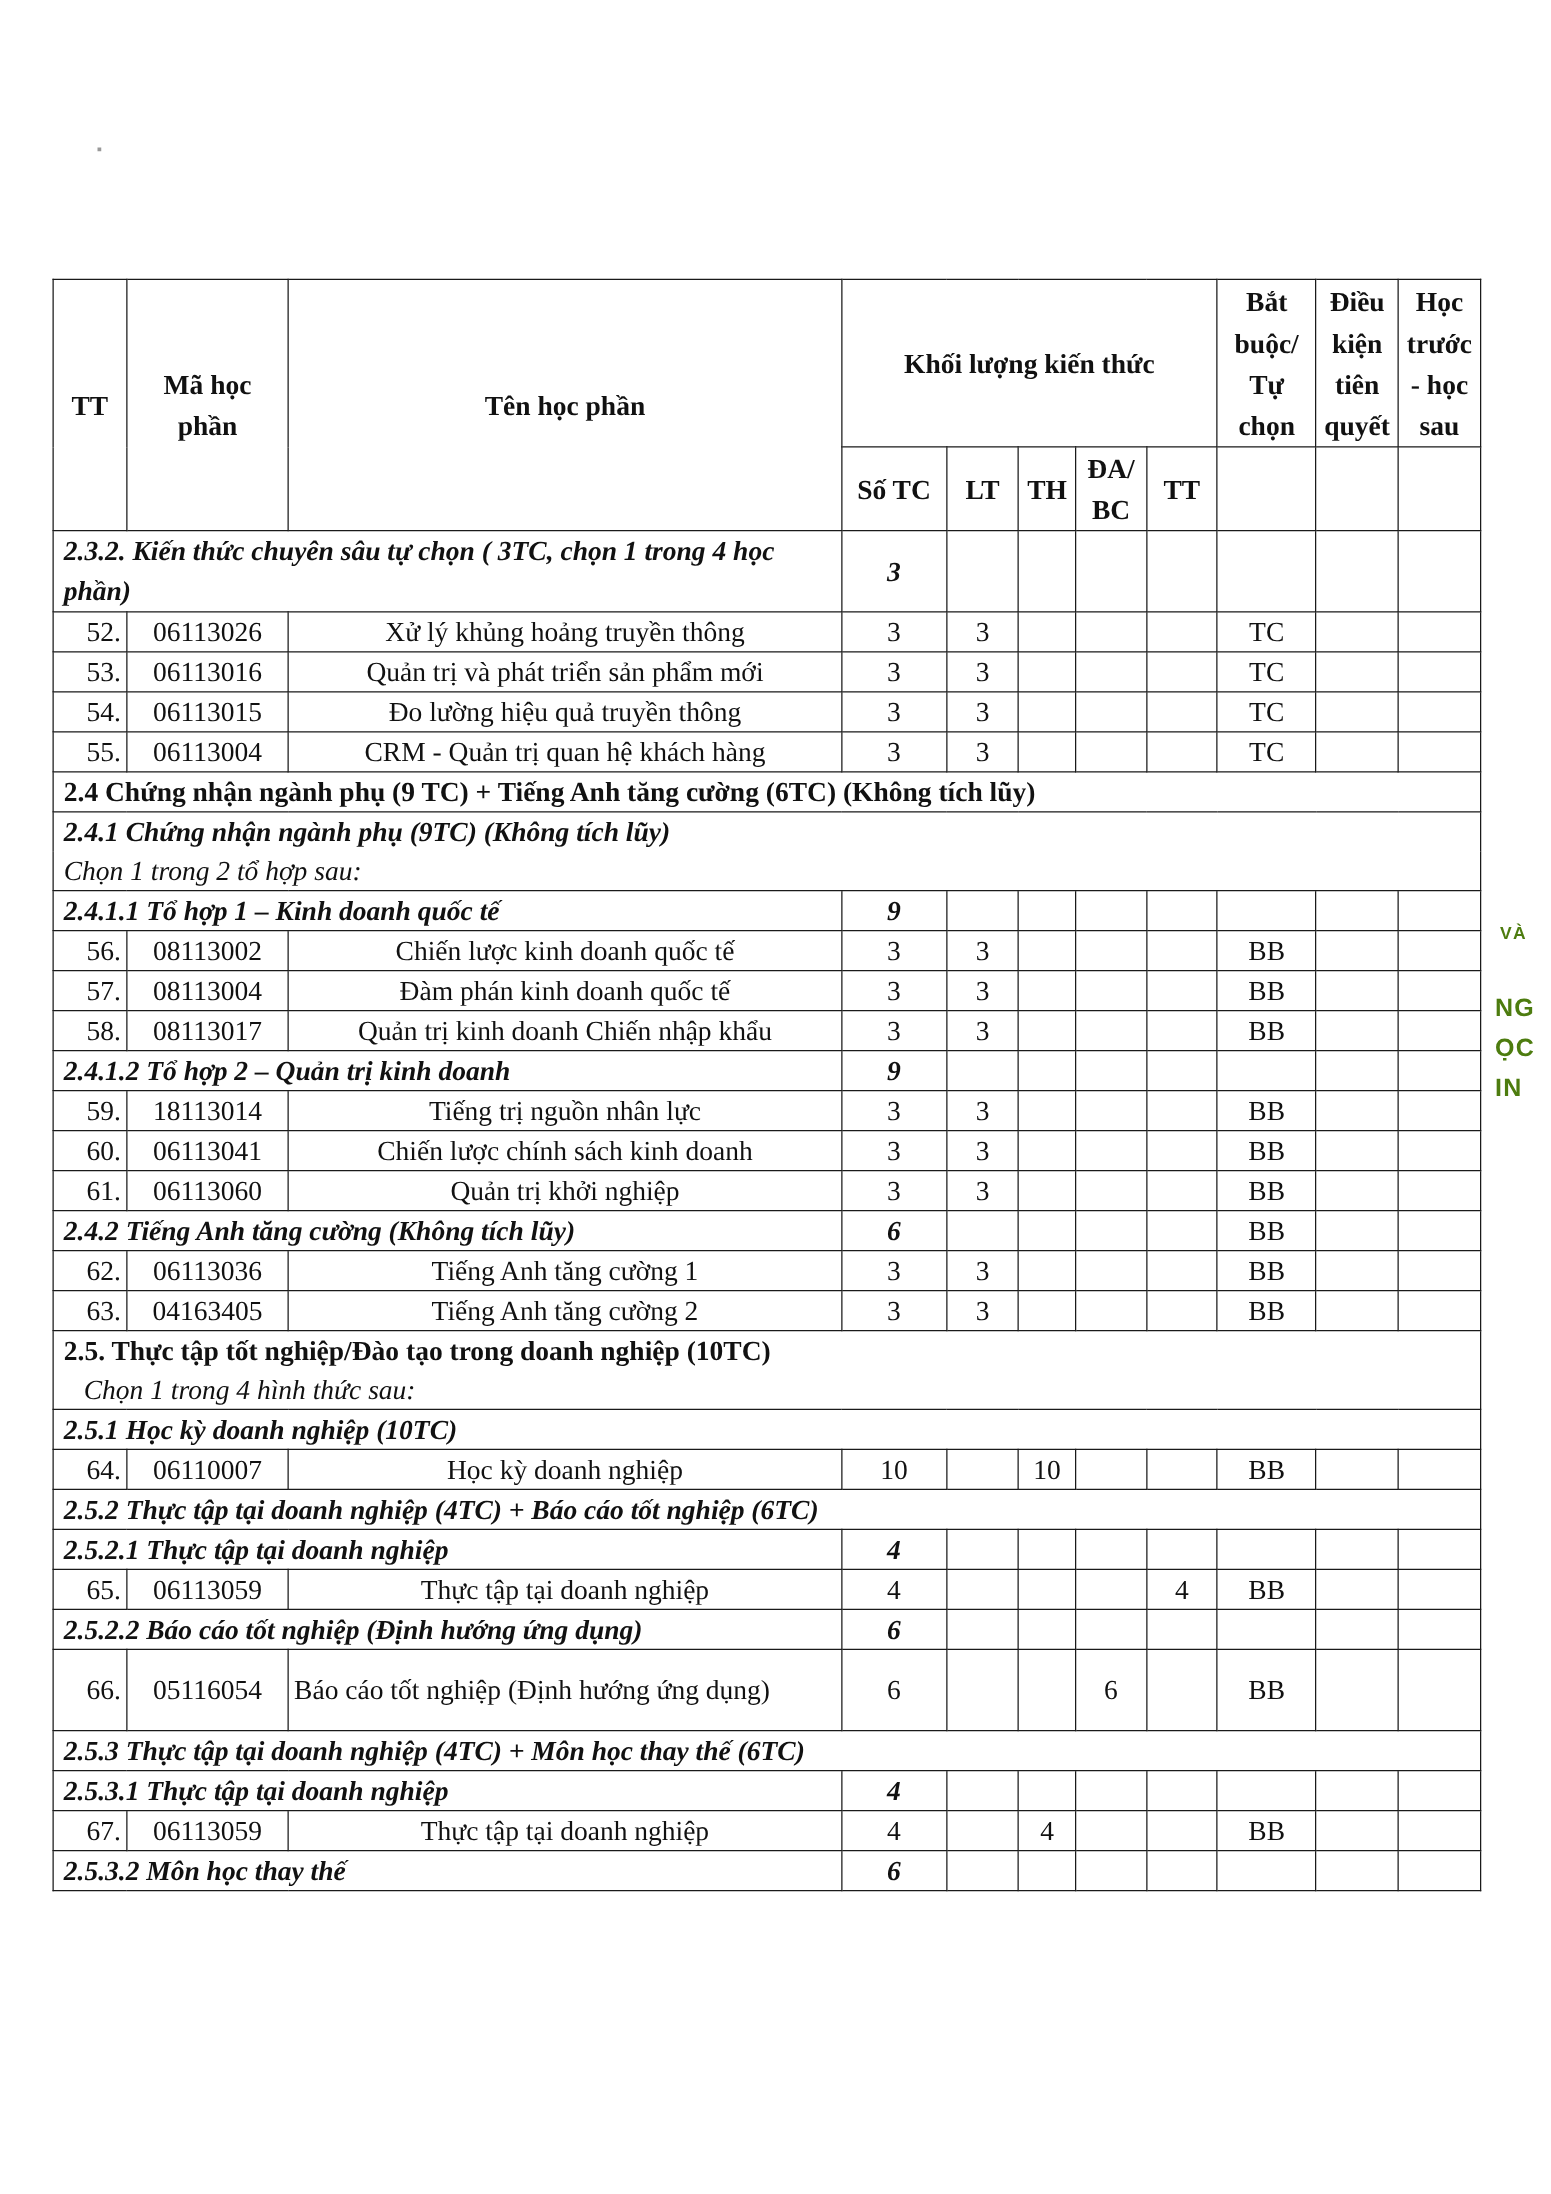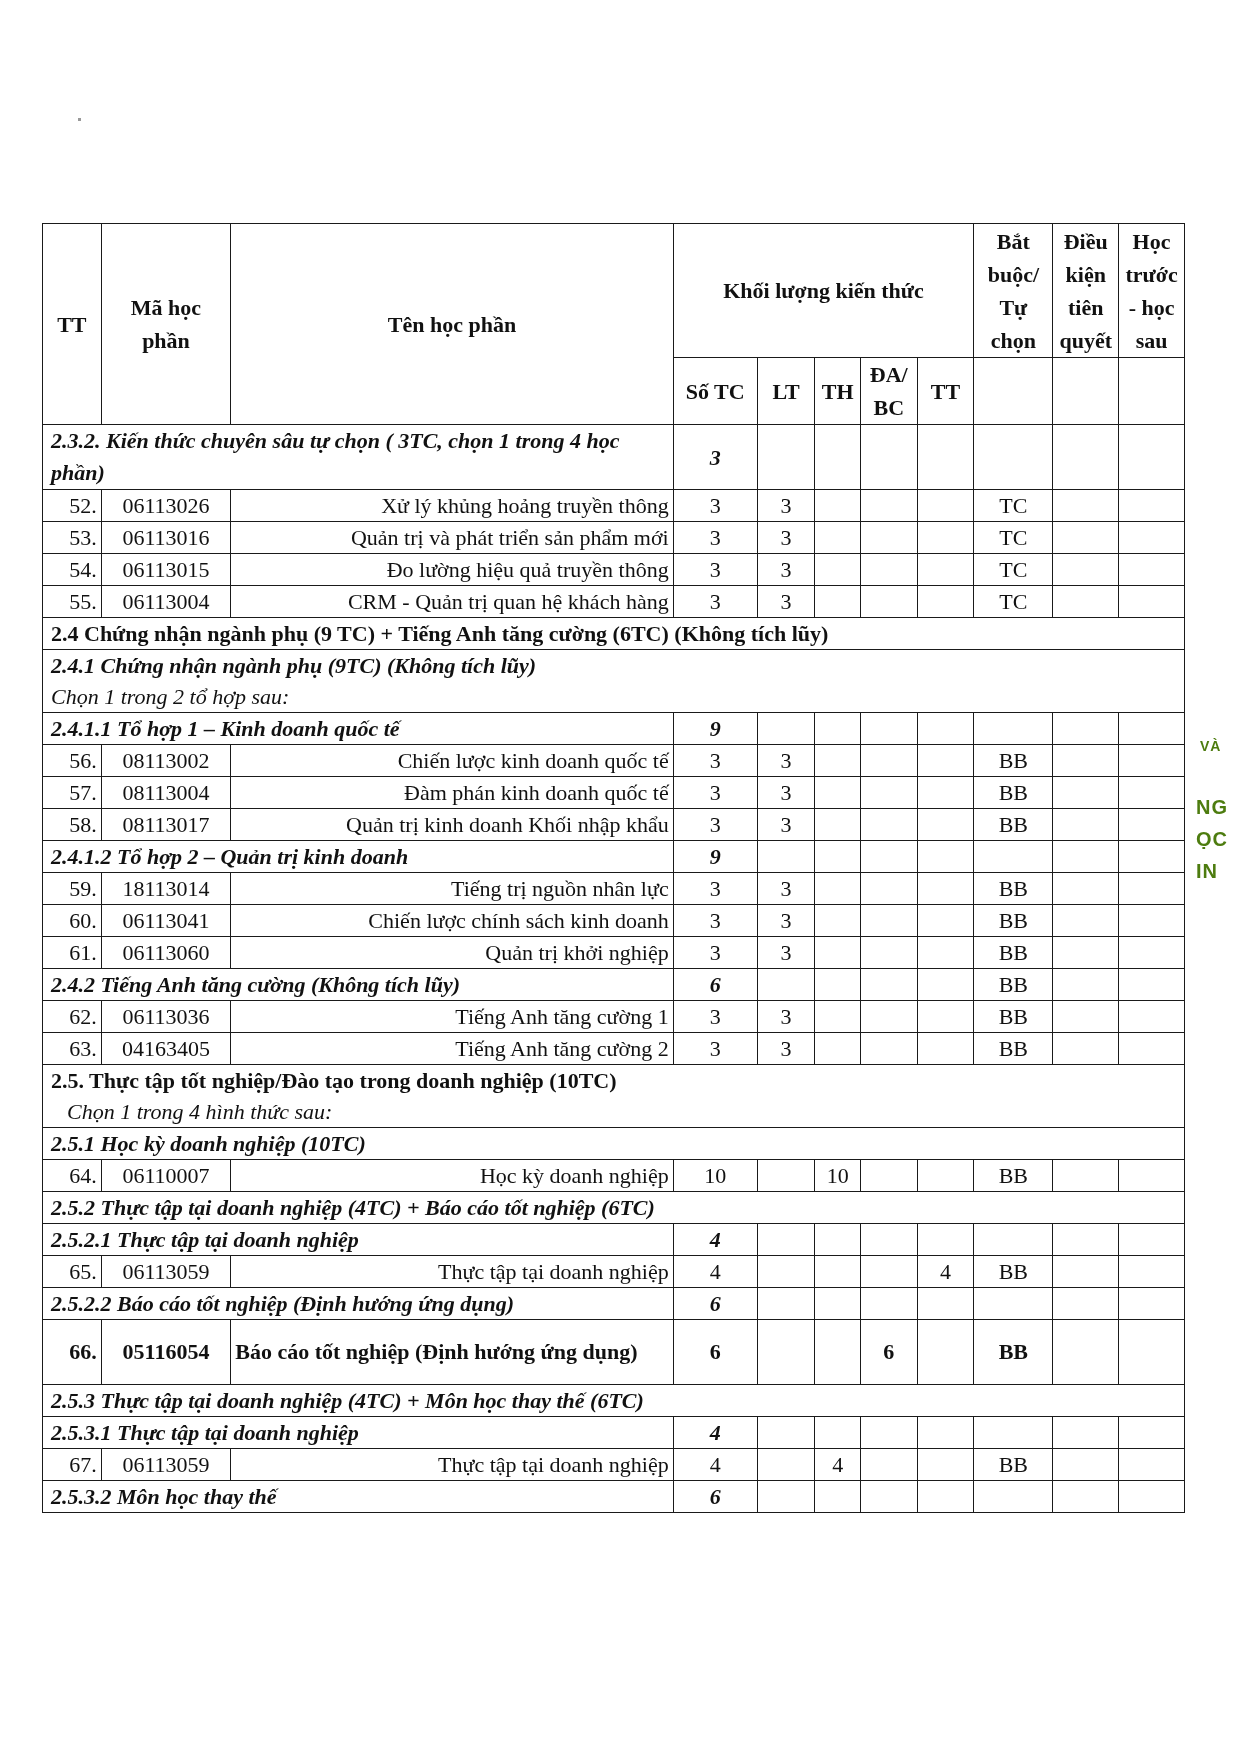--- a/index.html
+++ b/index.html
@@ -6,28 +6,28 @@
   body { width:1241px; height:1755px; position:relative; overflow:hidden;
          font-family:"Liberation Serif", "DejaVu Serif", serif; color:#111; }
   .page { position:absolute; left:0; top:0; width:1241px; height:1755px; }
   table.curr { position:absolute; left:42px; top:223px; width:1143px;
                border-collapse:collapse; table-layout:fixed; font-size:22px; }
   table.curr td, table.curr th { border:1.5px solid #1a1a1a; padding:0 4px; vertical-align:middle; }
   table.curr th { font-weight:bold; text-align:center; line-height:33px; font-size:22px; }
   .hdr-main { height:134px; }
   .hdr-sub  { height:66px; }
   tr.row td { height:31px; line-height:31px; }
-  tr.row2 td { height:64px;font-weight:bold; }
+  tr.row2 td { height:64px; }
   td.c { text-align:center; }
   td.tt { text-align:right; padding-right:10px; }
   td.sec { font-weight:bold; font-style:italic; }
   td.secb { font-weight:bold; font-style:normal; }
   td.note { font-style:italic; }
   td.credit-it { font-style:italic; font-weight:bold; text-align:center; }
-  td.name { text-align:right; padding-left:10px;margin-top:35px; }
+  td.name { text-align:center; padding-left:10px;margin-top:35px; }
   td.just { text-align:justify; text-align-last:left; line-height:32px; padding-left:10px; padding-right:10px; }
   .stamp { position:absolute; left:1196px; top:738px; width:60px; height:210px; }
   .stamp span { position:absolute; font-family:"Liberation Sans", sans-serif; font-weight:bold;
                 font-size:20px; color:#4d7c0f; letter-spacing:1px; }
   .dot { position:absolute; left:78px; top:118px; width:3px; height:3px; background:#999; }
 </style>
 </head>
 <body>
 
 <div class="page">
@@ -174,21 +174,21 @@
           <td class="c"></td>
           <td class="c"></td>
           <td class="c"></td>
           <td class="c">BB</td>
           <td></td>
           <td></td>
         </tr>
         <tr class="row">
           <td class="tt">58.</td>
           <td class="c">08113017</td>
-          <td class="name">Quản trị kinh doanh Khối nhập khẩu</td>
+          <td class="name">Quản trị kinh doanh Chiến nhập khẩu</td>
           <td class="c">3</td>
           <td class="c">3</td>
           <td class="c"></td>
           <td class="c"></td>
           <td class="c"></td>
           <td class="c">BB</td>
           <td></td>
           <td></td>
         </tr>
         <tr class="row">

